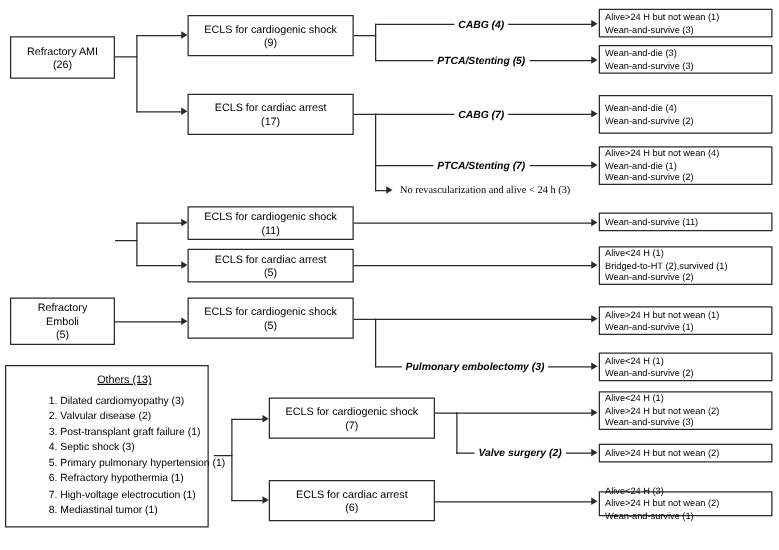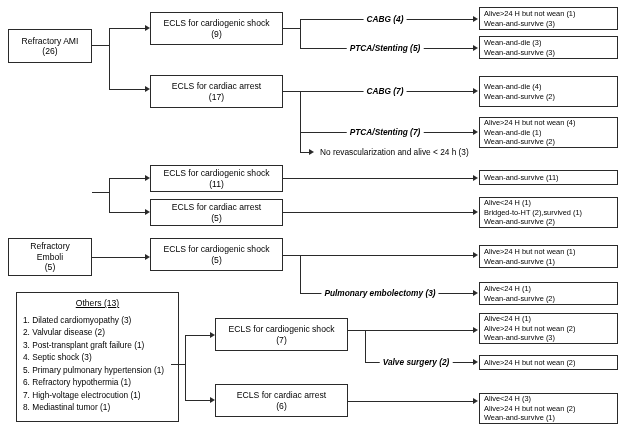--- a/index.html
+++ b/index.html
@@ -105,21 +105,21 @@
   <div class="ln h" style="left:283px;top:91px;width:18px;"></div>
   <div class="ln v" style="left:300px;top:91px;height:62px;"></div>
   <div class="ln h" style="left:300px;top:91px;width:176px;"></div>
   <div class="ln h" style="left:300px;top:132px;width:176px;"></div>
   <div class="ln h" style="left:300px;top:152px;width:10px;"></div>
   <div class="arw" style="left:473px;top:88px;"></div>
   <div class="arw" style="left:473px;top:129px;"></div>
   <div class="arw" style="left:309px;top:149px;"></div>
   <div class="lbl" style="left:385px;top:86px;transform:translateX(-50%);">CABG (7)</div>
   <div class="lbl" style="left:385px;top:127px;transform:translateX(-50%);">PTCA/Stenting (7)</div>
-  <div class="lbl-plain" style="left:318px;top:147px;">No revascularization and alive &lt; 24 h (3)</div>
+  <div class="lbl-plain" style="left:318px;top:147px;font-family:Liberation Serif, serif;">No revascularization and alive &lt; 24 h (3)</div>
 
   <div class="outcome" style="left:479px;top:76px;width:139px;height:31px;">
     <span>Wean-and-die (4)</span>
     <span>Wean-and-survive (2)</span>
   </div>
   <div class="outcome" style="left:479px;top:117px;width:139px;height:31px;">
     <span>Alive&gt;24 H but not wean (4)</span>
     <span>Wean-and-die (1)</span>
     <span>Wean-and-survive (2)</span>
   </div>
@@ -179,21 +179,21 @@
 
   <div class="outcome" style="left:479px;top:245px;width:139px;height:23px;">
     <span>Alive&gt;24 H but not wean (1)</span>
     <span>Wean-and-survive (1)</span>
   </div>
   <div class="outcome" style="left:479px;top:282px;width:139px;height:23px;">
     <span>Alive&lt;24 H (1)</span>
     <span>Wean-and-survive (2)</span>
   </div>
 
-  <div class="others" style="left:16px;top:292px;width:163px;height:130px;">
+  <div class="others" style="left:4px;top:292px;width:163px;height:130px;padding-left:28px;">
     <div class="others-title">Others (13)</div>
     <ol>
       <li>1. Dilated cardiomyopathy (3)</li>
       <li>2. Valvular disease (2)</li>
       <li>3. Post-transplant graft failure (1)</li>
       <li>4. Septic shock  (3)</li>
       <li>5. Primary pulmonary hypertension (1)</li>
       <li>6. Refractory hypothermia (1)</li>
       <li>7. High-voltage electrocution (1)</li>
       <li>8. Mediastinal tumor (1)</li>
@@ -229,20 +229,20 @@
     <span>Alive&gt;24 H but not wean (2)</span>
     <span>Wean-and-survive (3)</span>
   </div>
   <div class="outcome" style="left:479px;top:355px;width:139px;height:15px;">
     <span>Alive&gt;24 H but not wean (2)</span>
   </div>
 
   <div class="ln h" style="left:348px;top:401px;width:128px;"></div>
   <div class="arw" style="left:473px;top:398px;"></div>
 
-  <div class="outcome" style="left:479px;top:393px;width:139px;height:31px;">
+  <div class="outcome" style="left:479px;top:393px;width:139px;height:20px;">
     <span>Alive&lt;24 H (3)</span>
     <span>Alive&gt;24 H but not wean (2)</span>
     <span>Wean-and-survive (1)</span>
   </div>
 
 
 </div>
 
 </body></html>

